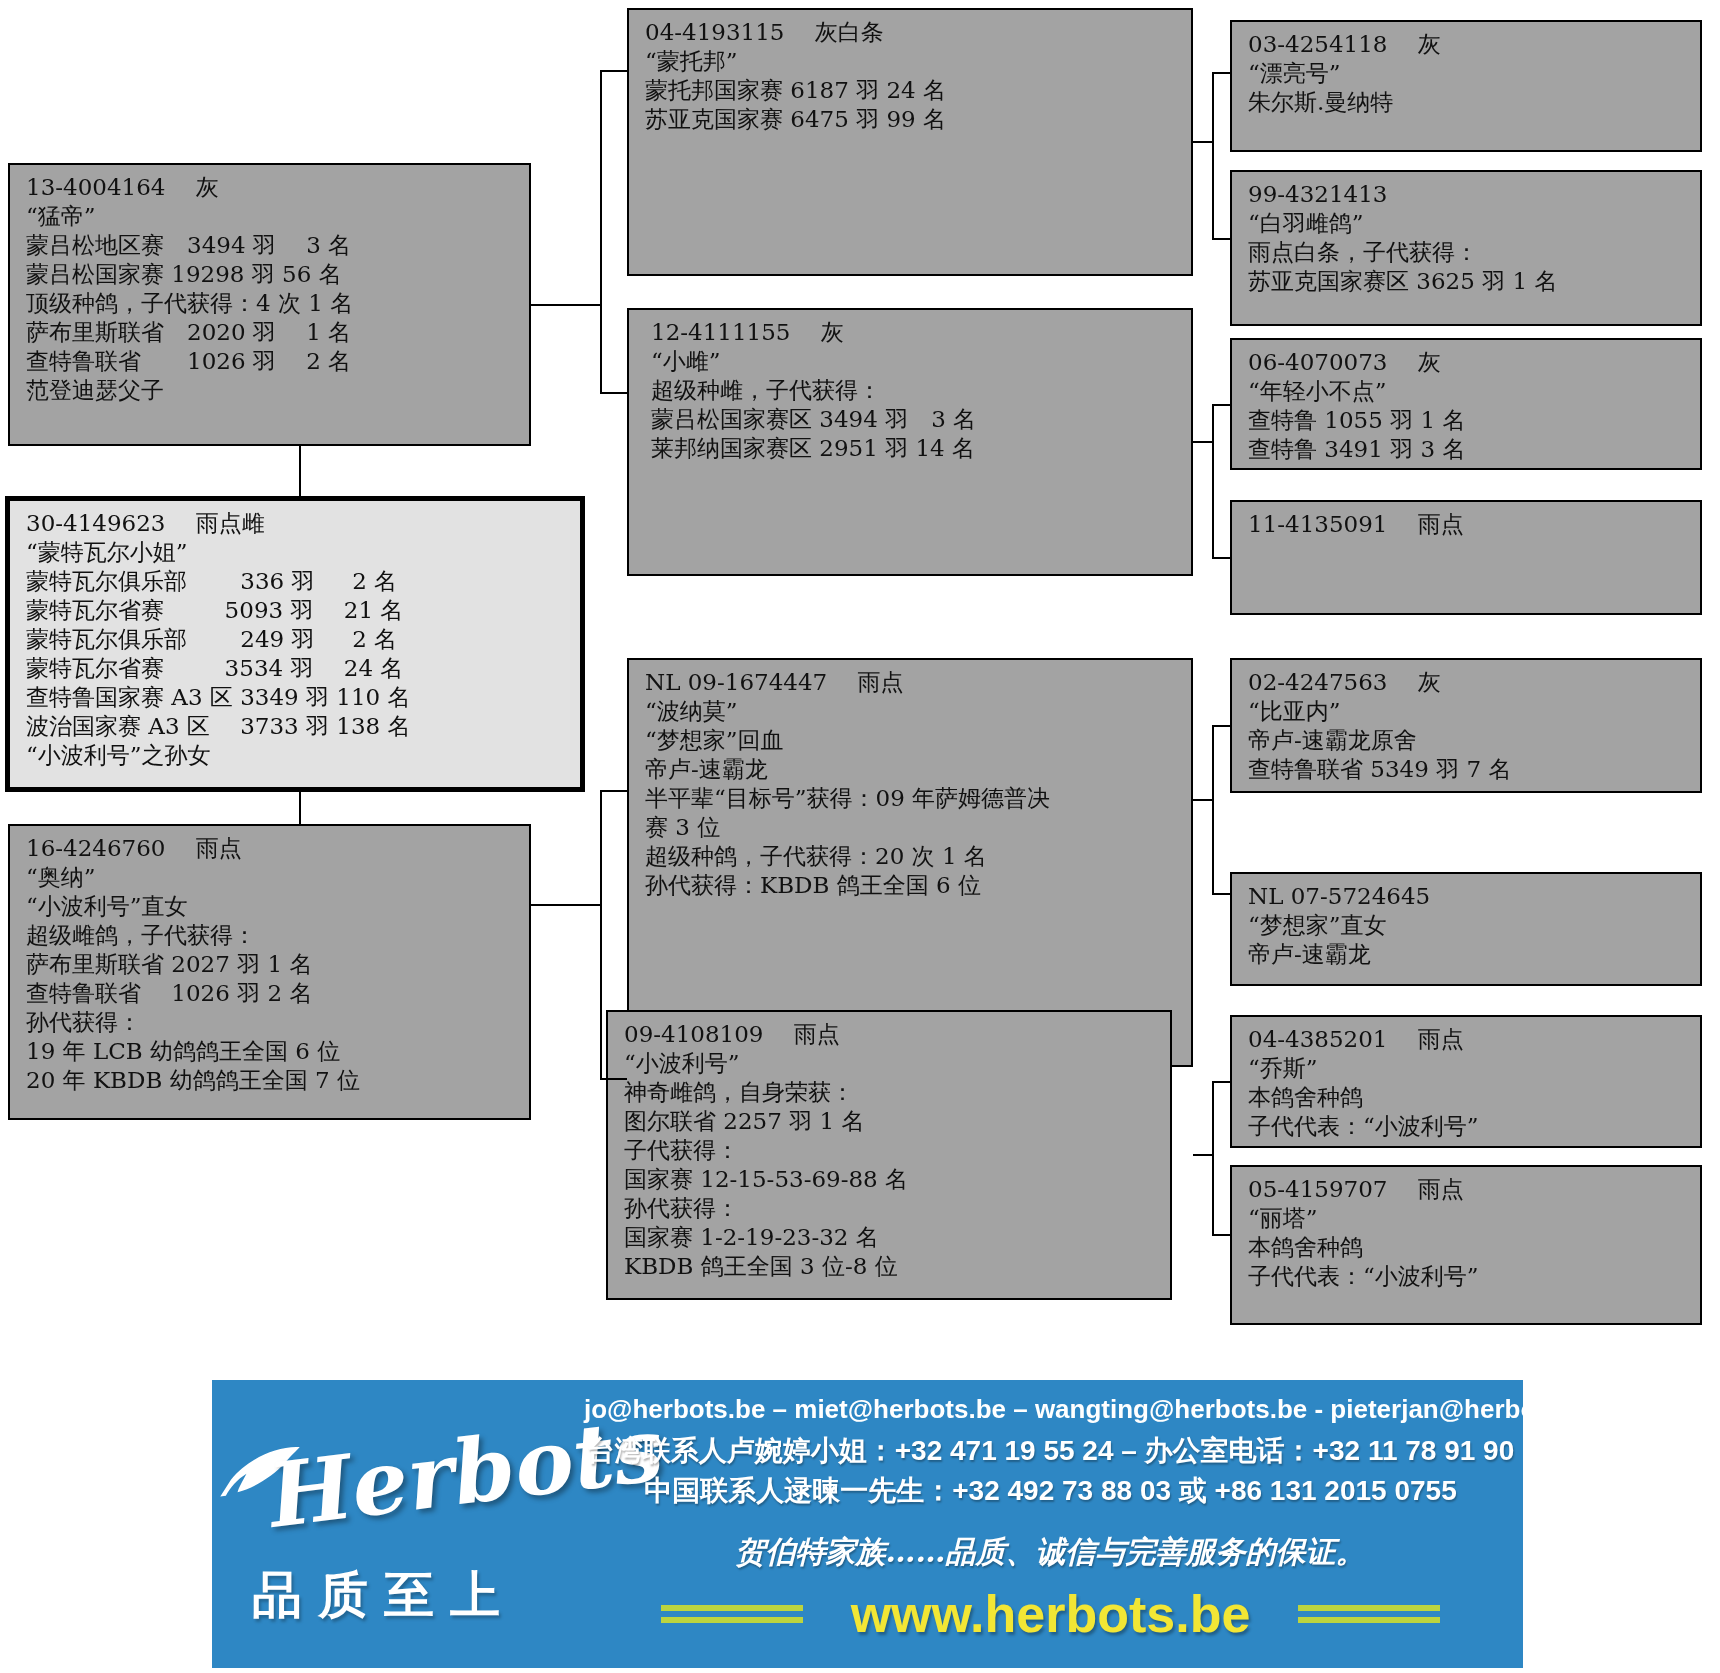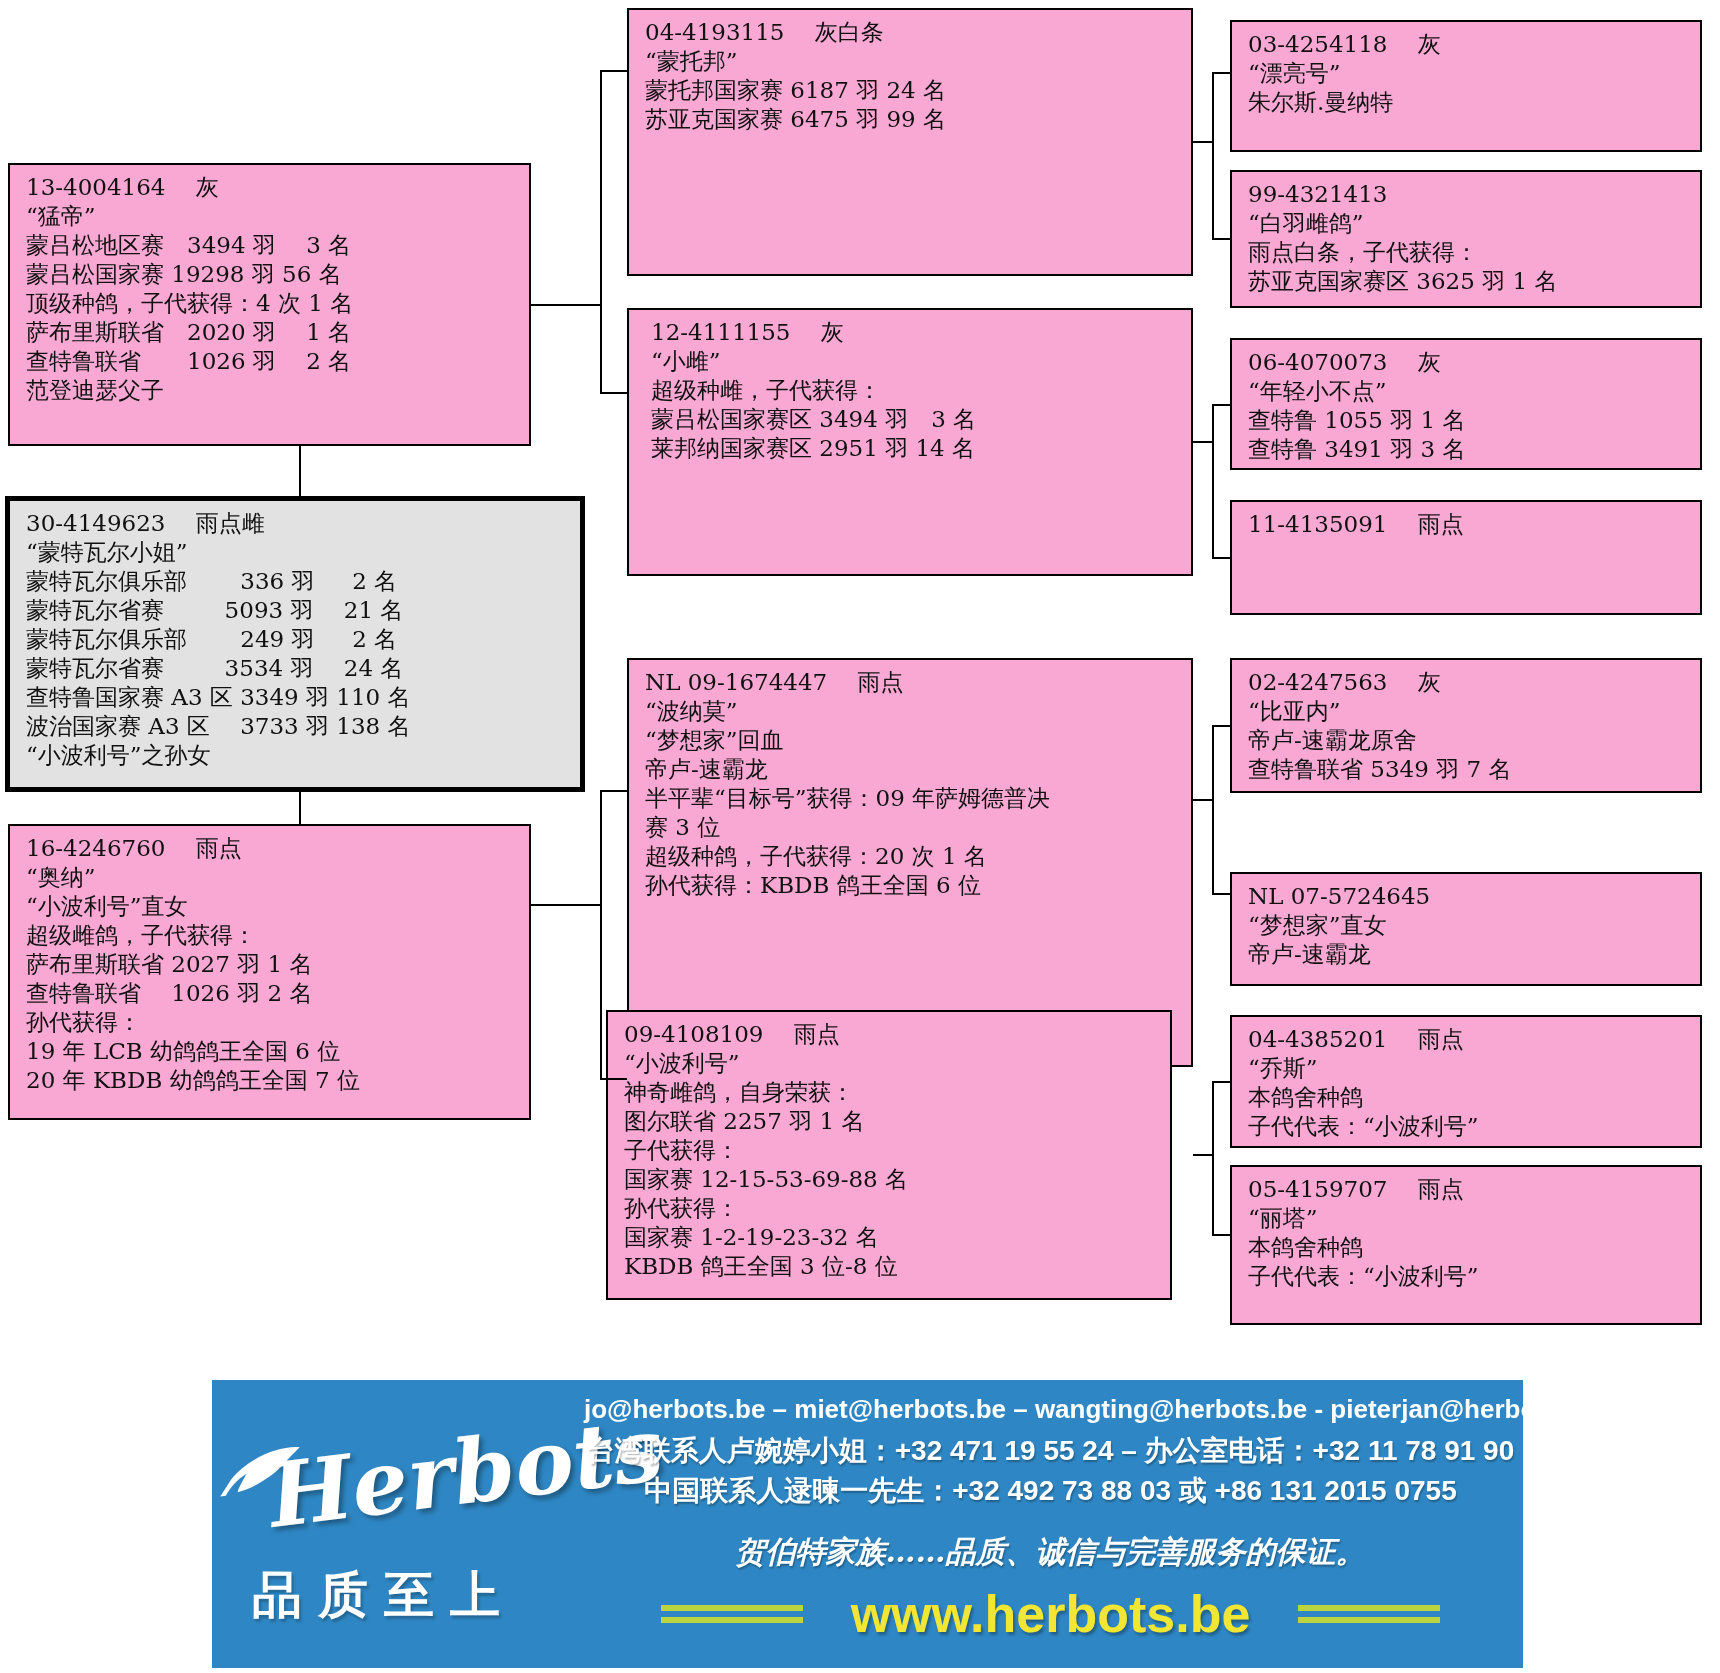--- a/index.html
+++ b/index.html
@@ -2,21 +2,21 @@
 <html><head>
 <meta charset="utf-8">
 <style>
   html,body { margin:0; padding:0; background:#fff; }
   #canvas {
     position:relative; width:1720px; height:1673px; background:#ffffff;
     font-family:"DejaVu Serif","Liberation Serif",serif; color:#111;
     overflow:hidden;
   }
   .pbox {
-    position:absolute; border:2px solid #000; background:#f9a8d4;
+    position:absolute; border:2px solid #000; background:#a3a3a3;
     font-size:23px; line-height:29px; padding:8px 0 0 16px;
     box-sizing:border-box;
   }
   .pbox.subject { border-width:5px; background:#e2e2e2; }
   .bline { white-space:pre; }
   .cl { position:absolute; background:#000; }
 
   .banner {
     position:absolute; left:212px; top:1380px; width:1311px; height:288px;
     background:#2e87c4; color:#fff;
@@ -121,21 +121,21 @@
       <div class="bline">孙代获得：</div>
       <div class="bline">国家赛 1-2-19-23-32 名</div>
       <div class="bline">KBDB 鸽王全国 3 位-8 位</div>
     </div>
 
   <div class="pbox" style="left:1230px;top:20px;width:472px;height:132px;">
       <div class="bline">03-4254118　 灰</div>
       <div class="bline">“漂亮号”</div>
       <div class="bline">朱尔斯.曼纳特</div>
     </div>
-  <div class="pbox" style="left:1230px;top:170px;width:472px;height:138px;">
+  <div class="pbox" style="left:1230px;top:170px;width:472px;height:156px;">
       <div class="bline">99-4321413</div>
       <div class="bline">“白羽雌鸽”</div>
       <div class="bline">雨点白条，子代获得：</div>
       <div class="bline">苏亚克国家赛区 3625 羽 1 名</div>
     </div>
   <div class="pbox" style="left:1230px;top:338px;width:472px;height:132px;">
       <div class="bline">06-4070073　 灰</div>
       <div class="bline">“年轻小不点”</div>
       <div class="bline">查特鲁 1055 羽 1 名</div>
       <div class="bline">查特鲁 3491 羽 3 名</div>

